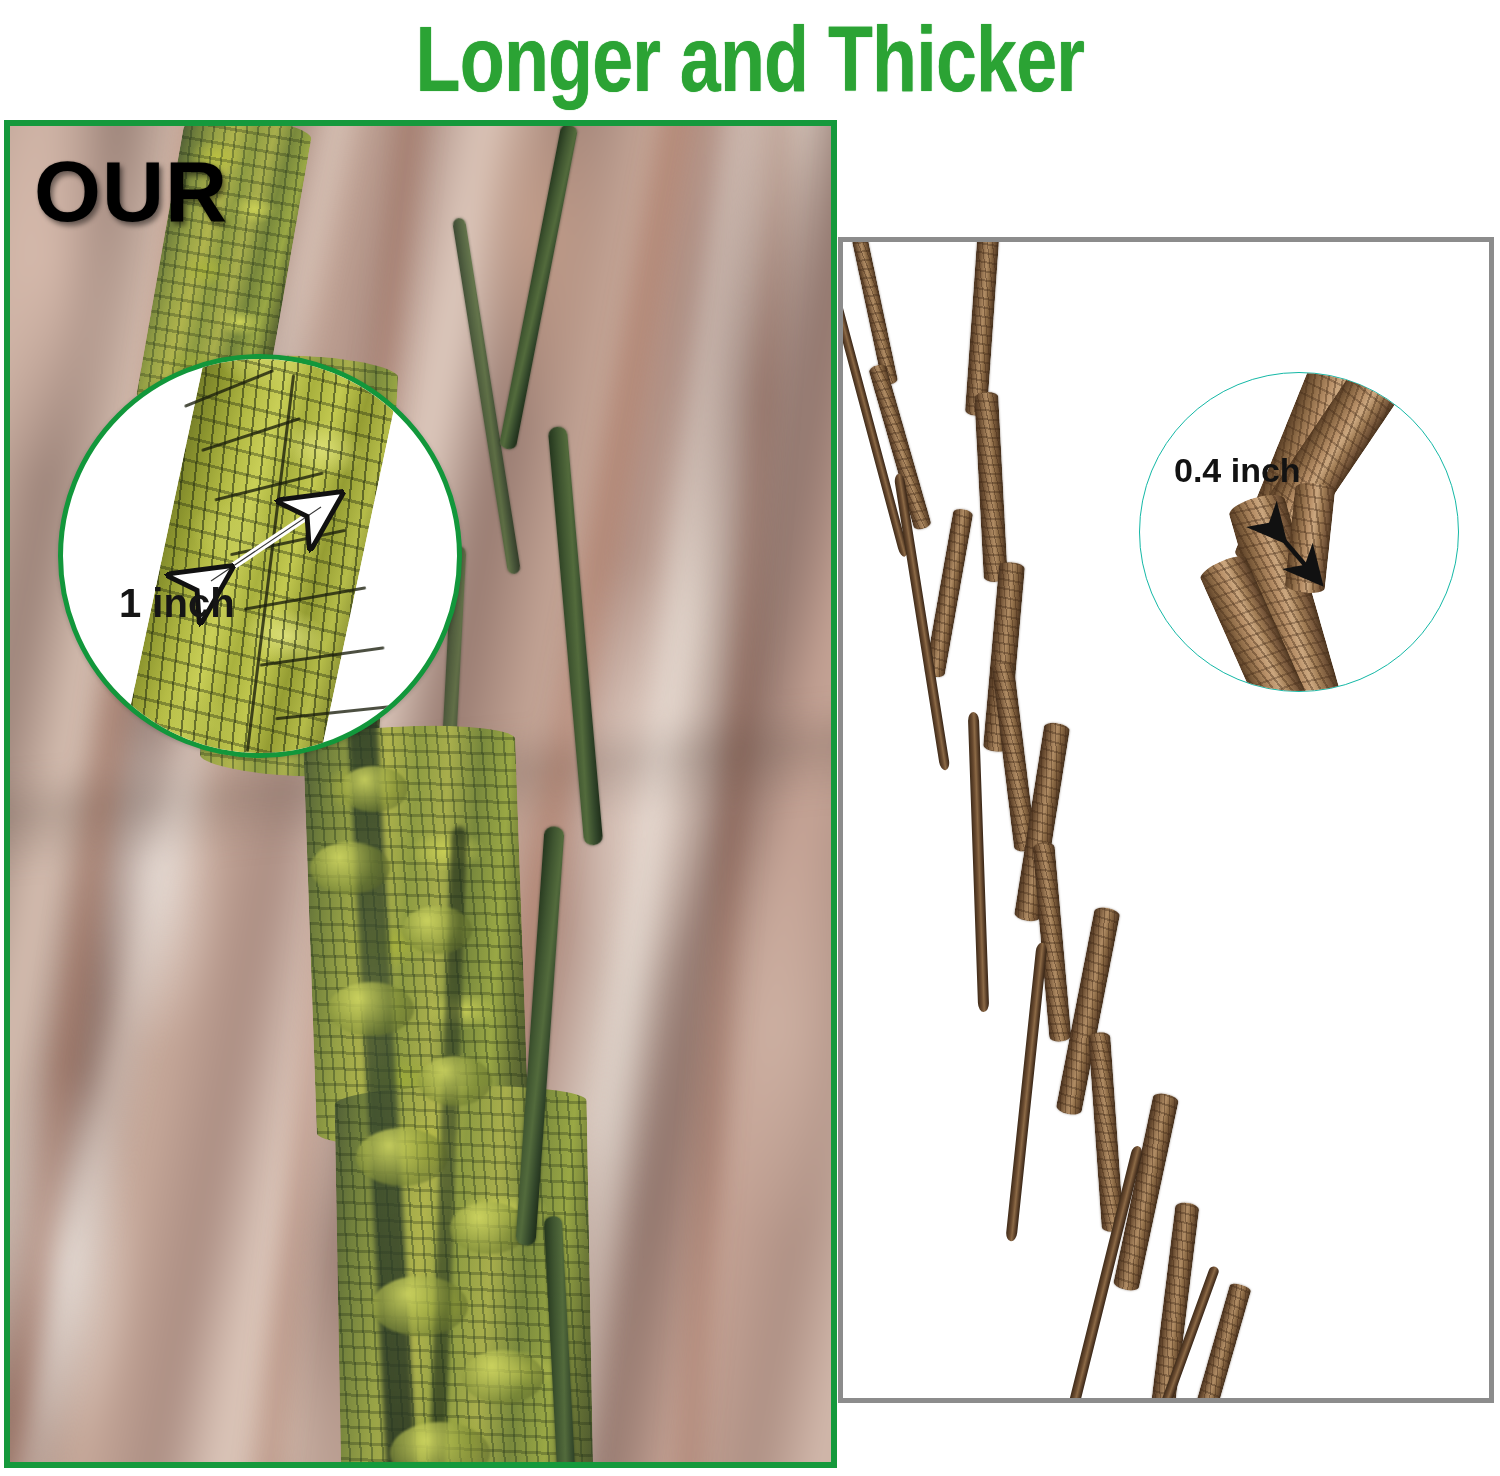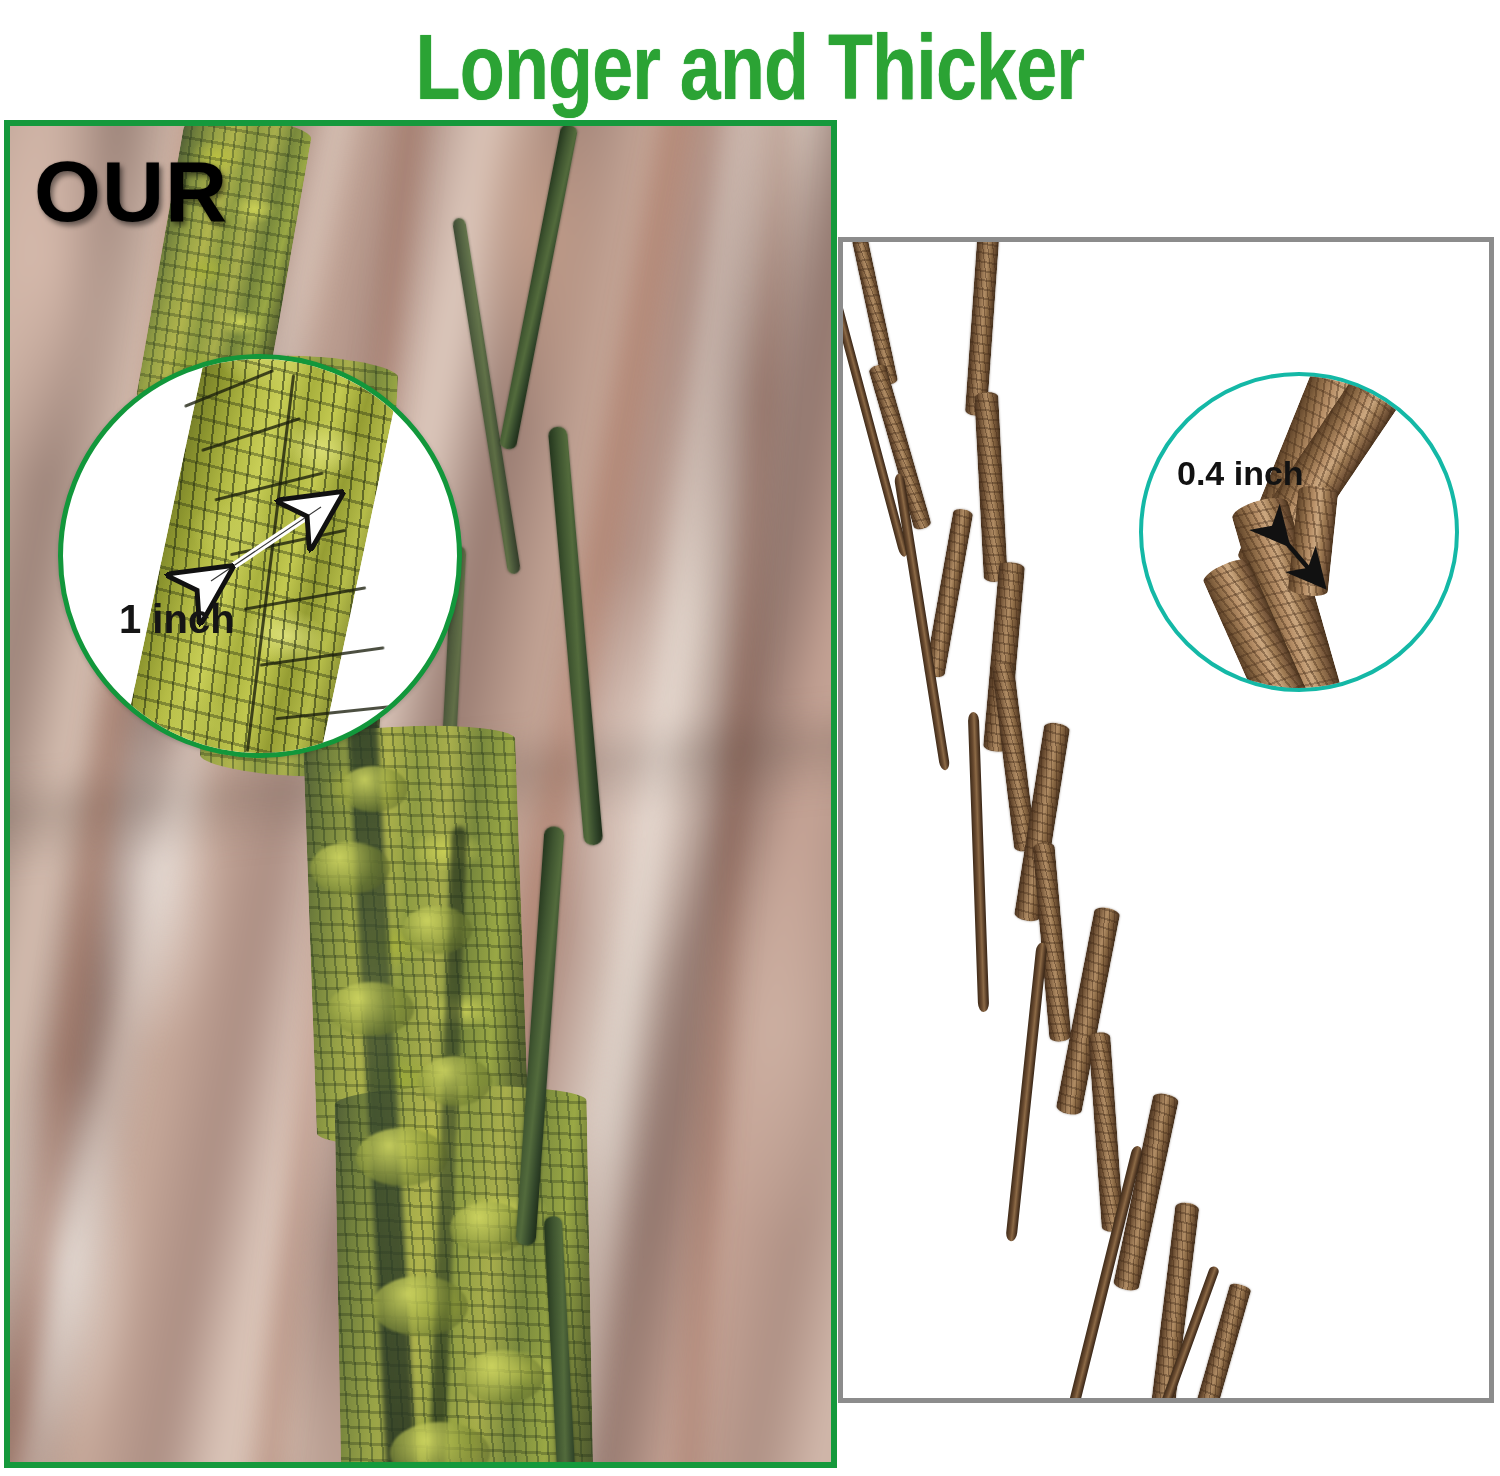--- a/index.html
+++ b/index.html
@@ -5,21 +5,21 @@
   * { margin:0; padding:0; box-sizing:border-box; }
   html,body { width:1500px; height:1476px; background:#ffffff; }
   body {
     font-family:"Liberation Sans", sans-serif;
     position:relative;
     overflow:hidden;
   }
 
   
   #title-banner{
-    position:absolute; left:0; top:8px; width:1500px; height:118px;
+    position:absolute; left:0; top:0; width:1500px; height:118px;
     display:flex; align-items:center; justify-content:center;
   }
   #title-text{
     font-family:"Liberation Sans", sans-serif;
     font-weight:bold;
     font-size:92px;
     line-height:1;
     letter-spacing:-1px;
     color:#2BA334;
     transform:scaleX(0.80);
@@ -201,21 +201,21 @@
   }
   .mag-crack{
     position:absolute;
     background:rgba(26,30,12,.78);
     border-radius:2px;
     filter:blur(.4px);
   }
   
   #our-arrow-svg{ position:absolute; left:0; top:0; width:404px; height:404px; pointer-events:none; }
   #our-measure-text{
-    position:absolute; left:56px; top:240px;
+    position:absolute; left:56px; top:224px;
     font-size:40px; font-weight:bold; color:#151515;
     letter-spacing:0px; line-height:1;
   }
 
   
   #other-panel{
     position:absolute;
     left:838px; top:237px;
     width:656px; height:1166px;
     border:5px solid #8c8c8c;
@@ -247,21 +247,21 @@
   .brown-vine-thin{
     position:absolute;
     background:linear-gradient(90deg,#402c1a 0%, #6a4b30 35%, #8c6a46 55%, #5a3f28 80%, #372516 100%);
   }
 
   #other-magnifier{
     position:absolute;
     left:296px; top:130px;
     width:320px; height:320px;
     border-radius:50%;
-    border:4px solid #14b8a6;
+    border:1px solid #14b8a6;
     background:#ffffff;
     overflow:hidden;
   }
   .om-vine{
     position:absolute;
     background:
       repeating-linear-gradient(76deg,
         rgba(74,48,26,.42) 0px, rgba(74,48,26,.42) 2px,
         rgba(0,0,0,0) 2px, rgba(0,0,0,0) 7px),
       repeating-linear-gradient(4deg,

